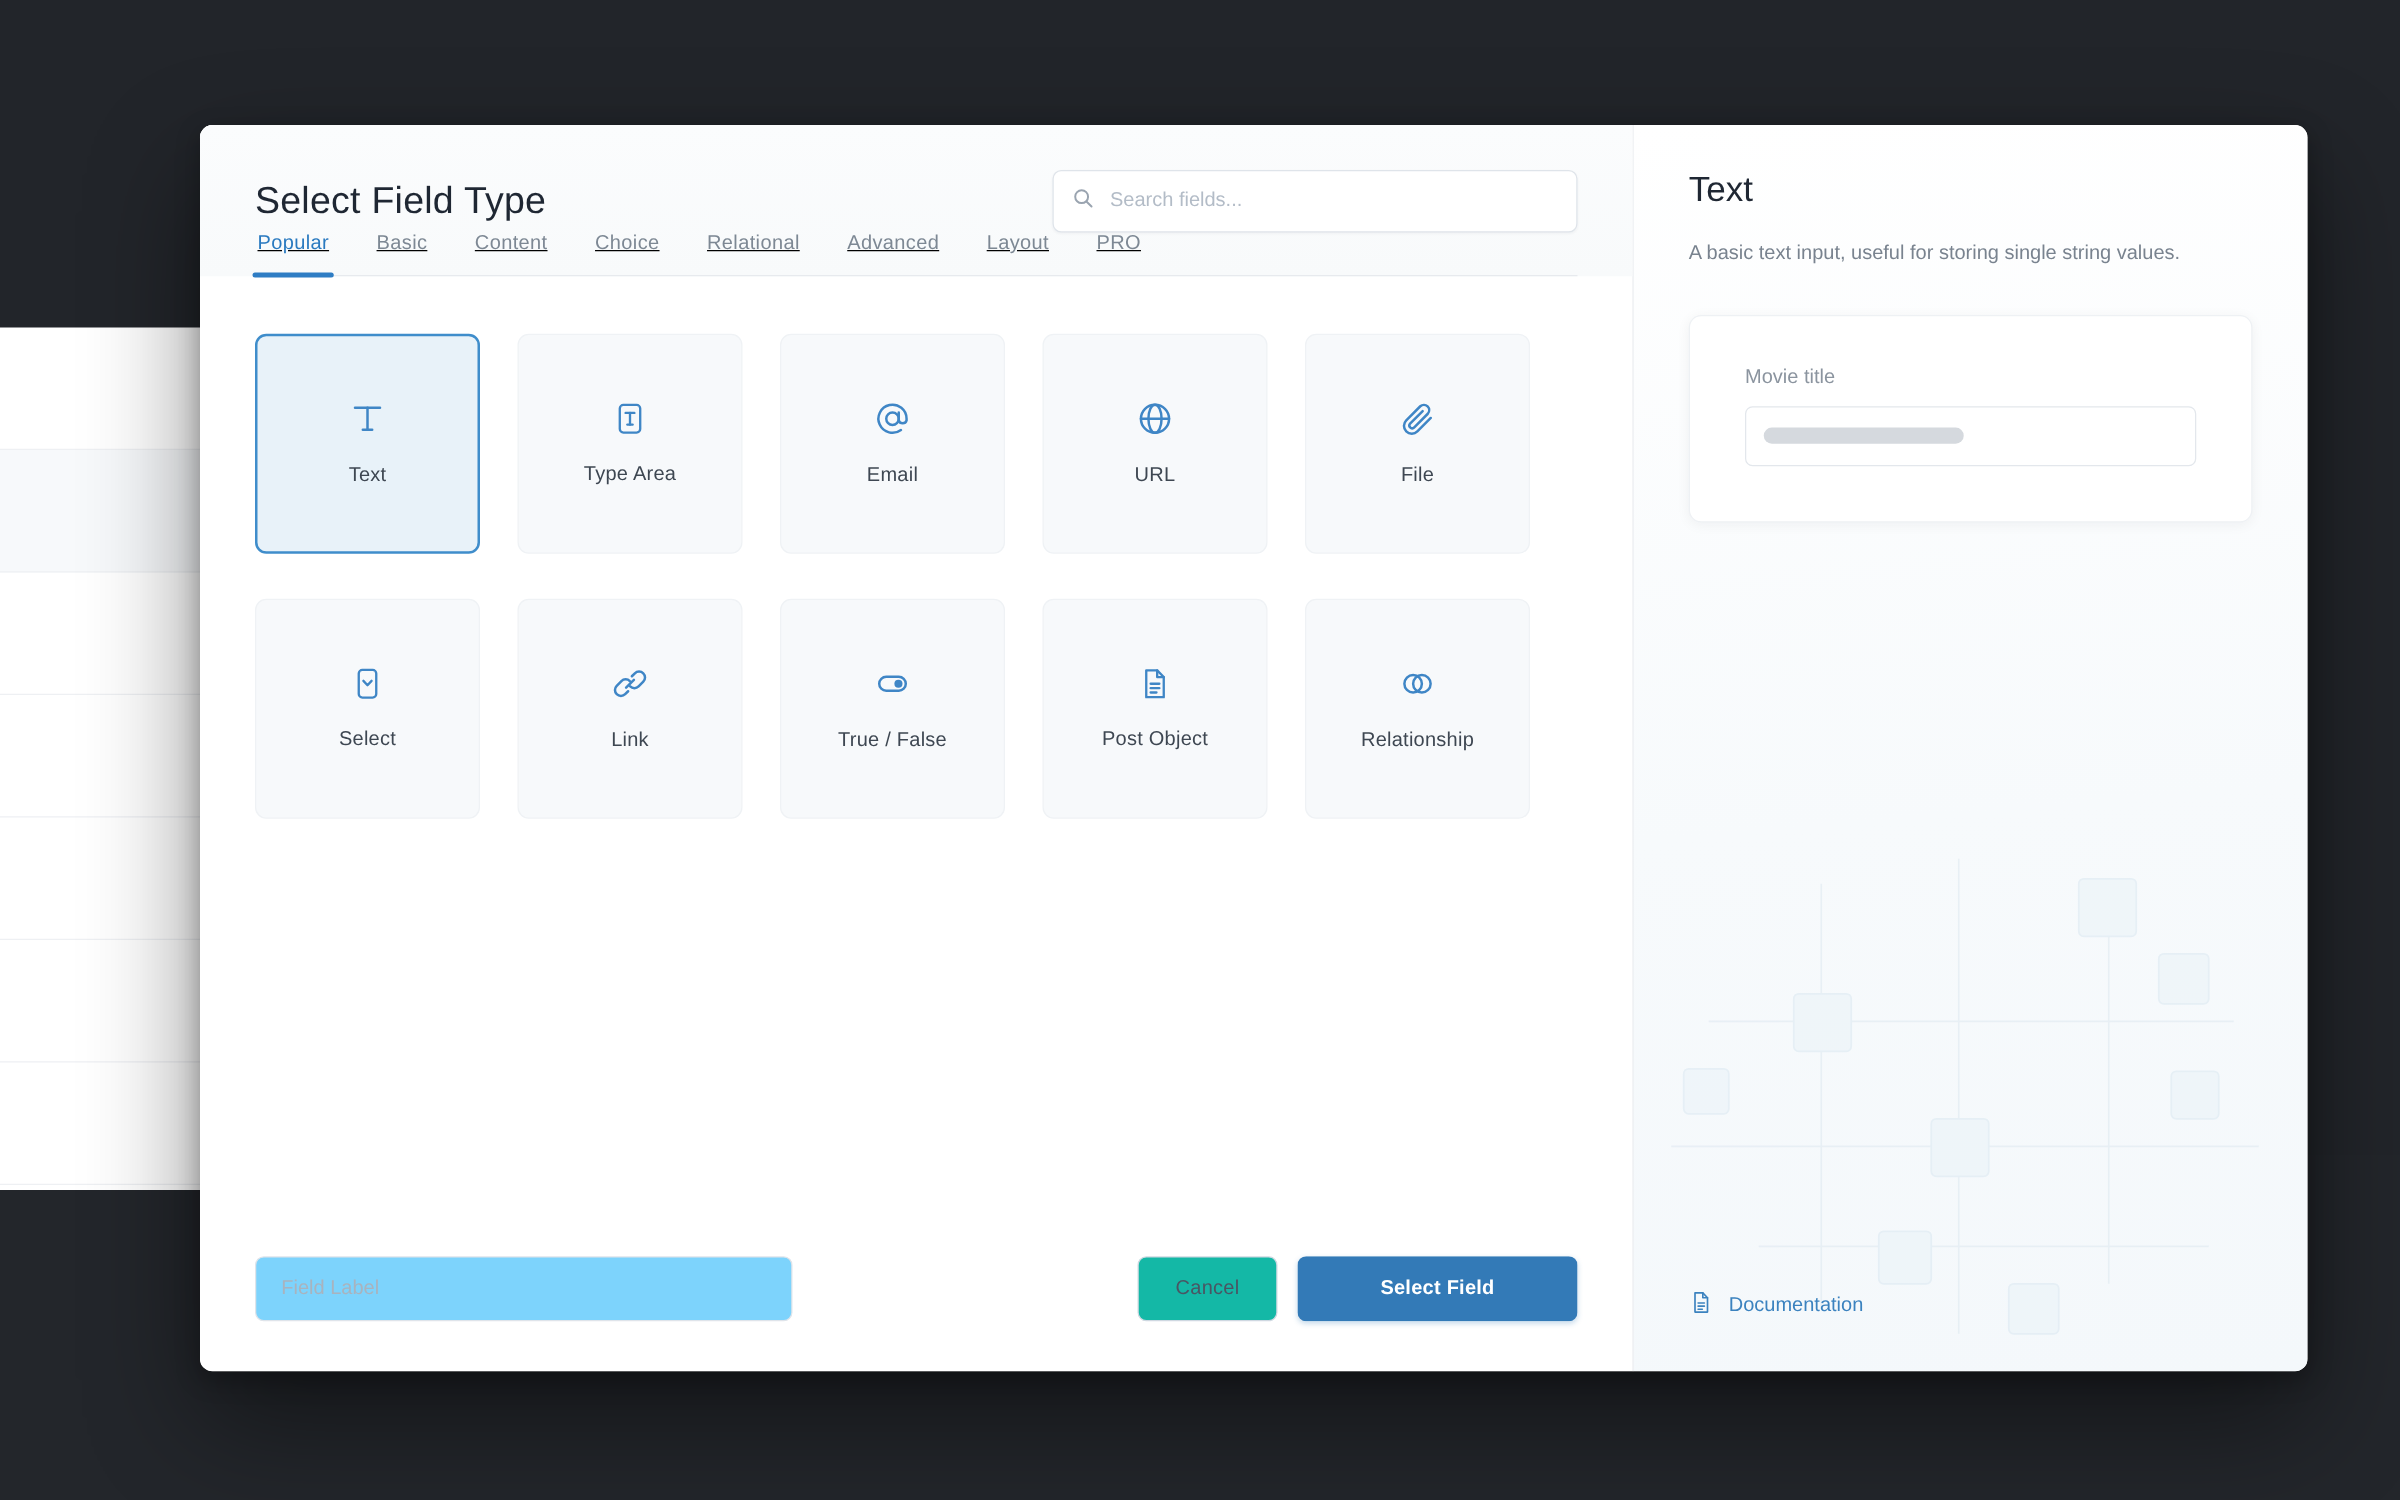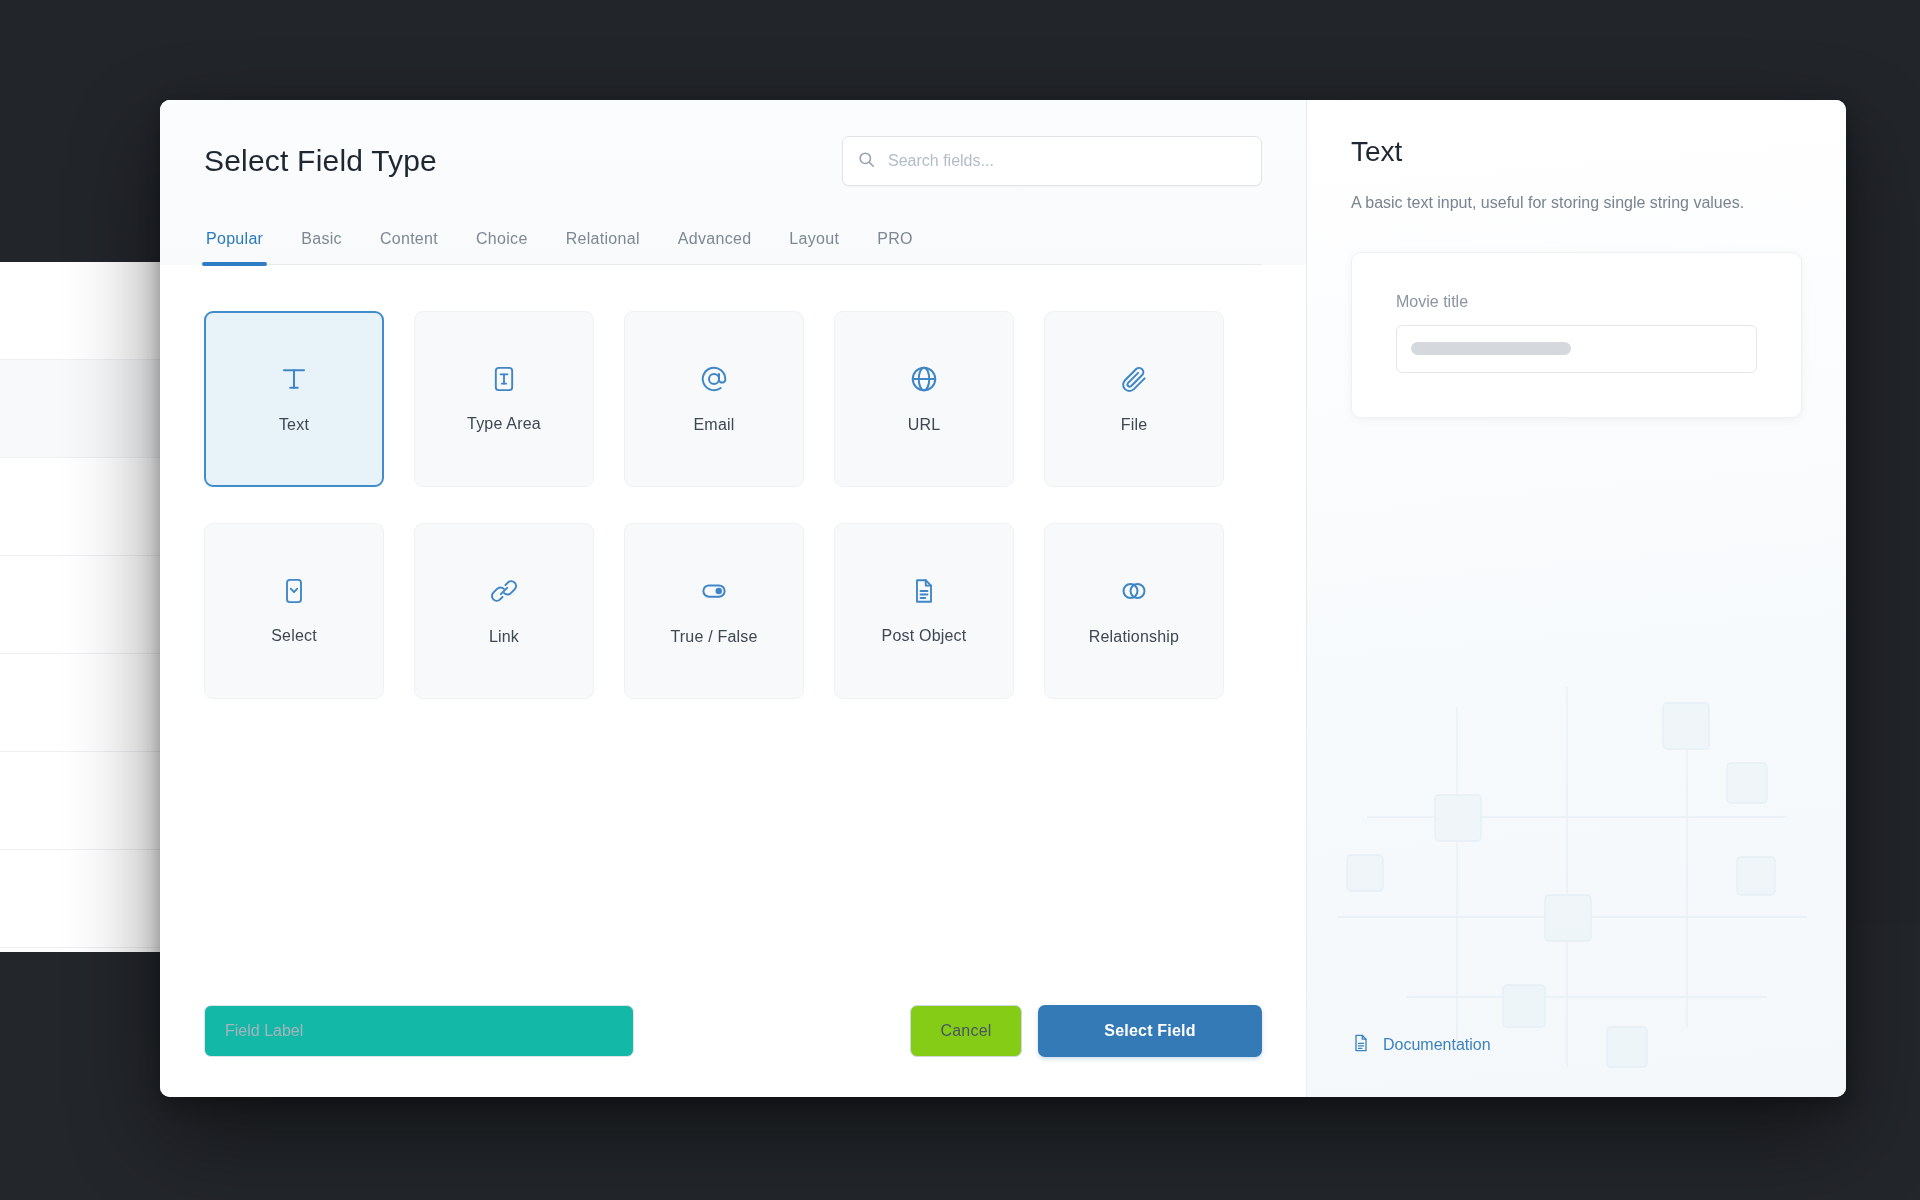--- a/index.html
+++ b/index.html
@@ -99,23 +99,23 @@
     color: #2a3340;
     margin-left: 12px;
     width: 100%;
   }
   .search-input::placeholder { color: #b3bcc7; }
 
   
   .tabs {
     display: flex;
     gap: 34px;
-    margin-top: 44px;
     border-bottom: 1px solid #e7eaee;
     position: relative;
+    text-decoration: underline;
   }
   .tab {
     font-size: 16px;
     color: #7d8894;
     padding: 0 2px 16px 2px;
     cursor: pointer;
     letter-spacing: .3px;
     position: relative;
     white-space: nowrap;
   }
@@ -173,37 +173,37 @@
   .field-label-input {
     width: 430px;
     height: 52px;
     border: 1px solid #dfe4ea;
     border-radius: 7px;
     padding: 0 20px;
     font-family: inherit;
     font-size: 16px;
     color: #2a3340;
     outline: none;
-    background: #14b8a6;
+    background: #7dd3fc;
   }
   .field-label-input::placeholder { color: #a9b3be; }
 
   .foot-actions { display: flex; gap: 16px; align-items: center; }
   .btn {
     height: 52px;
     border-radius: 7px;
     font-family: inherit;
     font-size: 16px;
     cursor: pointer;
     border: 1px solid transparent;
     letter-spacing: .2px;
   }
   .btn-cancel {
     width: 112px;
-    background: #84cc16;
+    background: #14b8a6;
     border-color: #cfd8e1;
     color: #4a5563;
   }
   .btn-primary {
     width: 224px;
     background: #337ab7;
     color: #ffffff;
     font-weight: bold;
     box-shadow: 0 2px 4px rgba(51,122,183,.25);
   }

